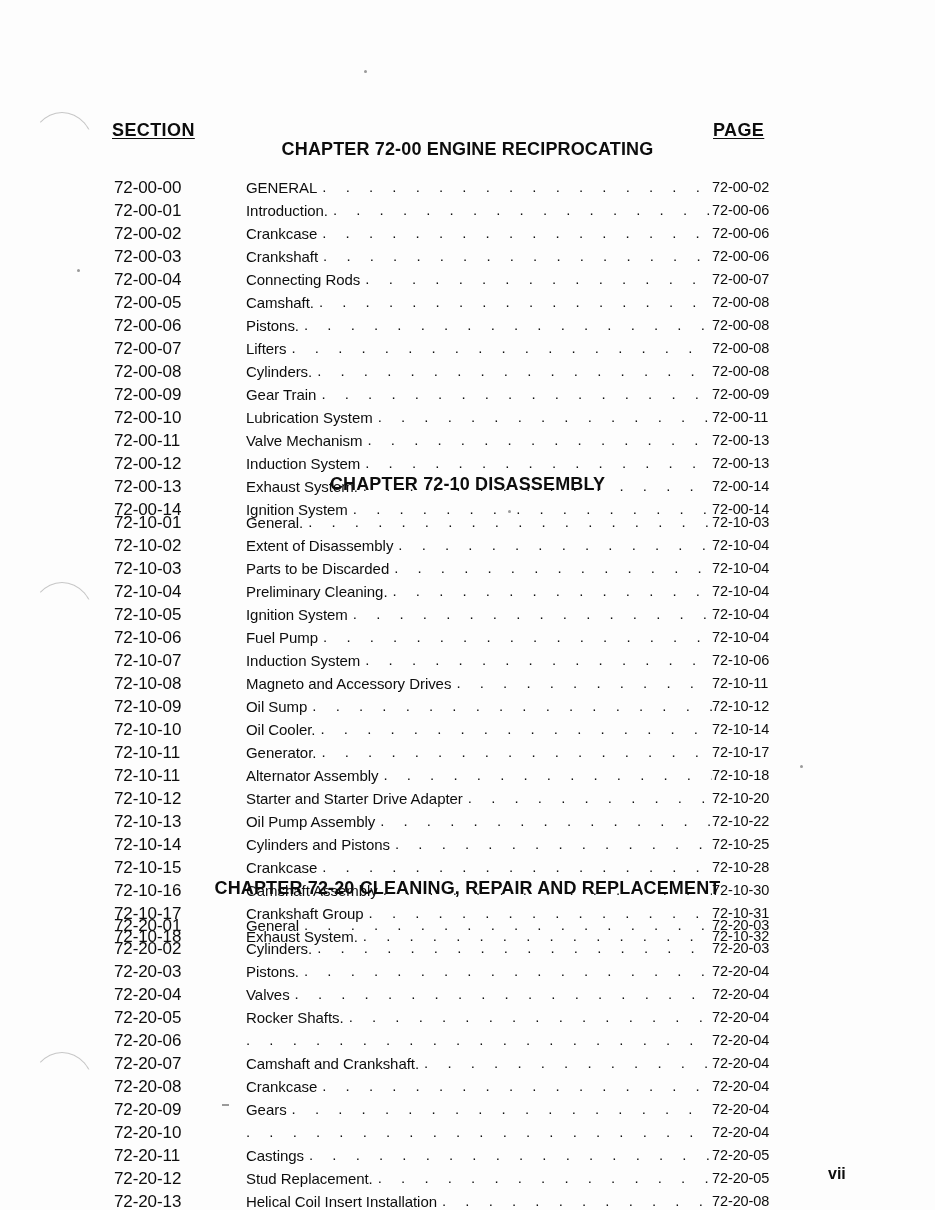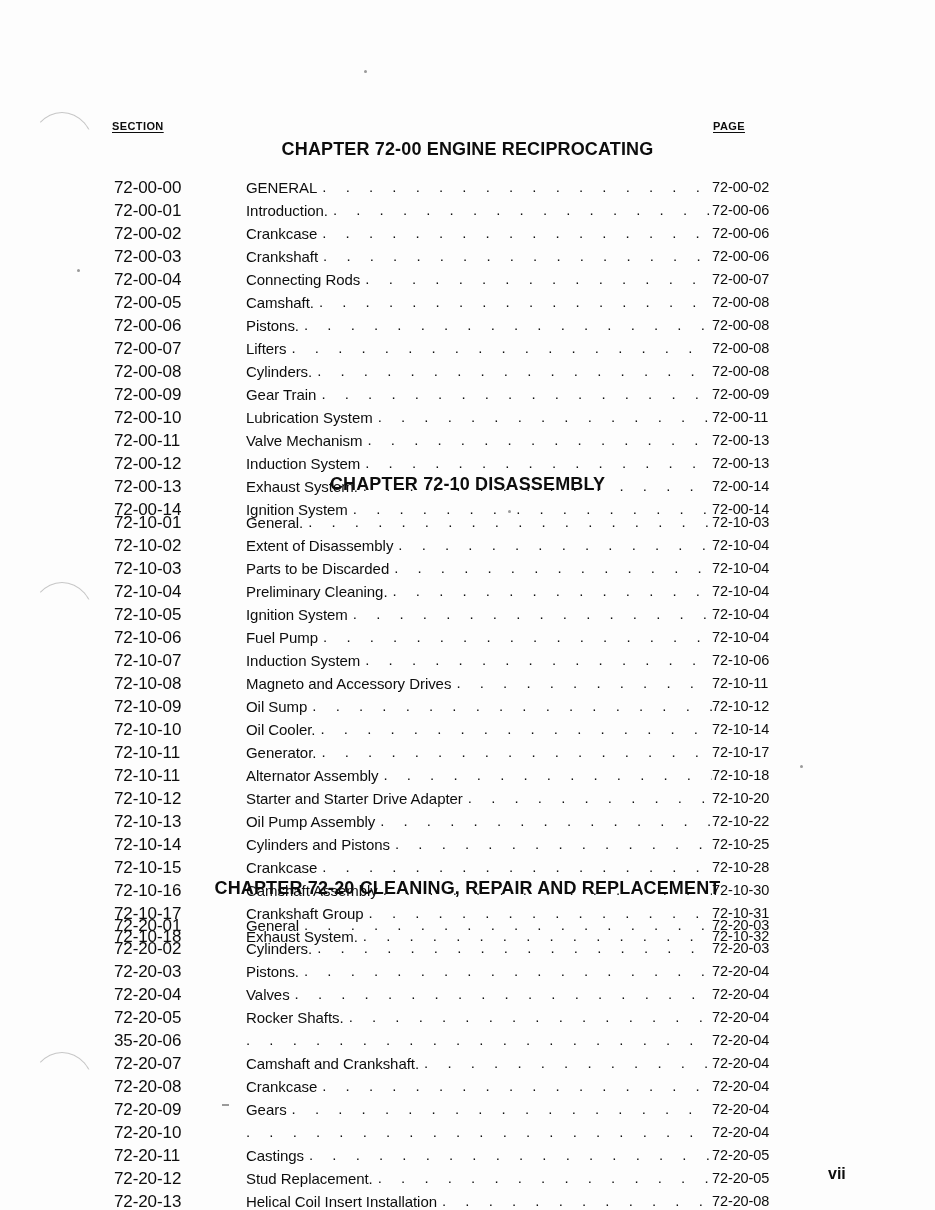--- a/index.html
+++ b/index.html
@@ -39,21 +39,21 @@
   }
   .speck-a { left: 77px;  top: 269px; width: 3px; height: 3px; }
   .speck-b { left: 364px; top: 70px;  width: 3px; height: 3px; }
   .speck-c { left: 508px; top: 510px; width: 3px; height: 3px; }
   .speck-d { left: 800px; top: 765px; width: 3px; height: 3px; }
   .speck-e { left: 222px; top: 1104px; width: 7px; height: 2px; border-radius: 0; }
 
   
   .col-head {
     position: absolute;
-    font-size: 11px;
+    font-size: 18px;
     font-weight: bold;
     letter-spacing: .4px;
     text-decoration: underline;
     text-underline-offset: 2px;
     text-align: center;
   }
   .col-head-section { left: 112px; top: 120px; }
   .col-head-page    { left: 713px; top: 120px; }
 
   
@@ -462,21 +462,21 @@
       </div>
       <div class="toc-row">
         <span class="toc-section">72-20-05</span>
         <span class="toc-leader-wrap">
           <span class="toc-title">Rocker Shafts.</span>
           <span class="toc-dots">. . . . . . . . . . . . . . . . . . . . . . . . . . . . . . . . . . . . . . . . . . . . . . . . . . . . . . . . . .</span>
         </span>
         <span class="toc-page">72-20-04</span>
       </div>
       <div class="toc-row">
-        <span class="toc-section">35-20-06</span>
+        <span class="toc-section">72-20-06</span>
         <span class="toc-leader-wrap">
           <span class="toc-dots">. . . . . . . . . . . . . . . . . . . . . . . . . . . . . . . . . . . . . . . . . . . . . . . . . . . . . . . . . .</span>
         </span>
         <span class="toc-page">72-20-04</span>
       </div>
       <div class="toc-row">
         <span class="toc-section">72-20-07</span>
         <span class="toc-leader-wrap">
           <span class="toc-title">Camshaft and Crankshaft.</span>
           <span class="toc-dots">. . . . . . . . . . . . . . . . . . . . . . . . . . . . . . . . . . . . . . . . . . . . . . . . . . . . . . . . . .</span>

